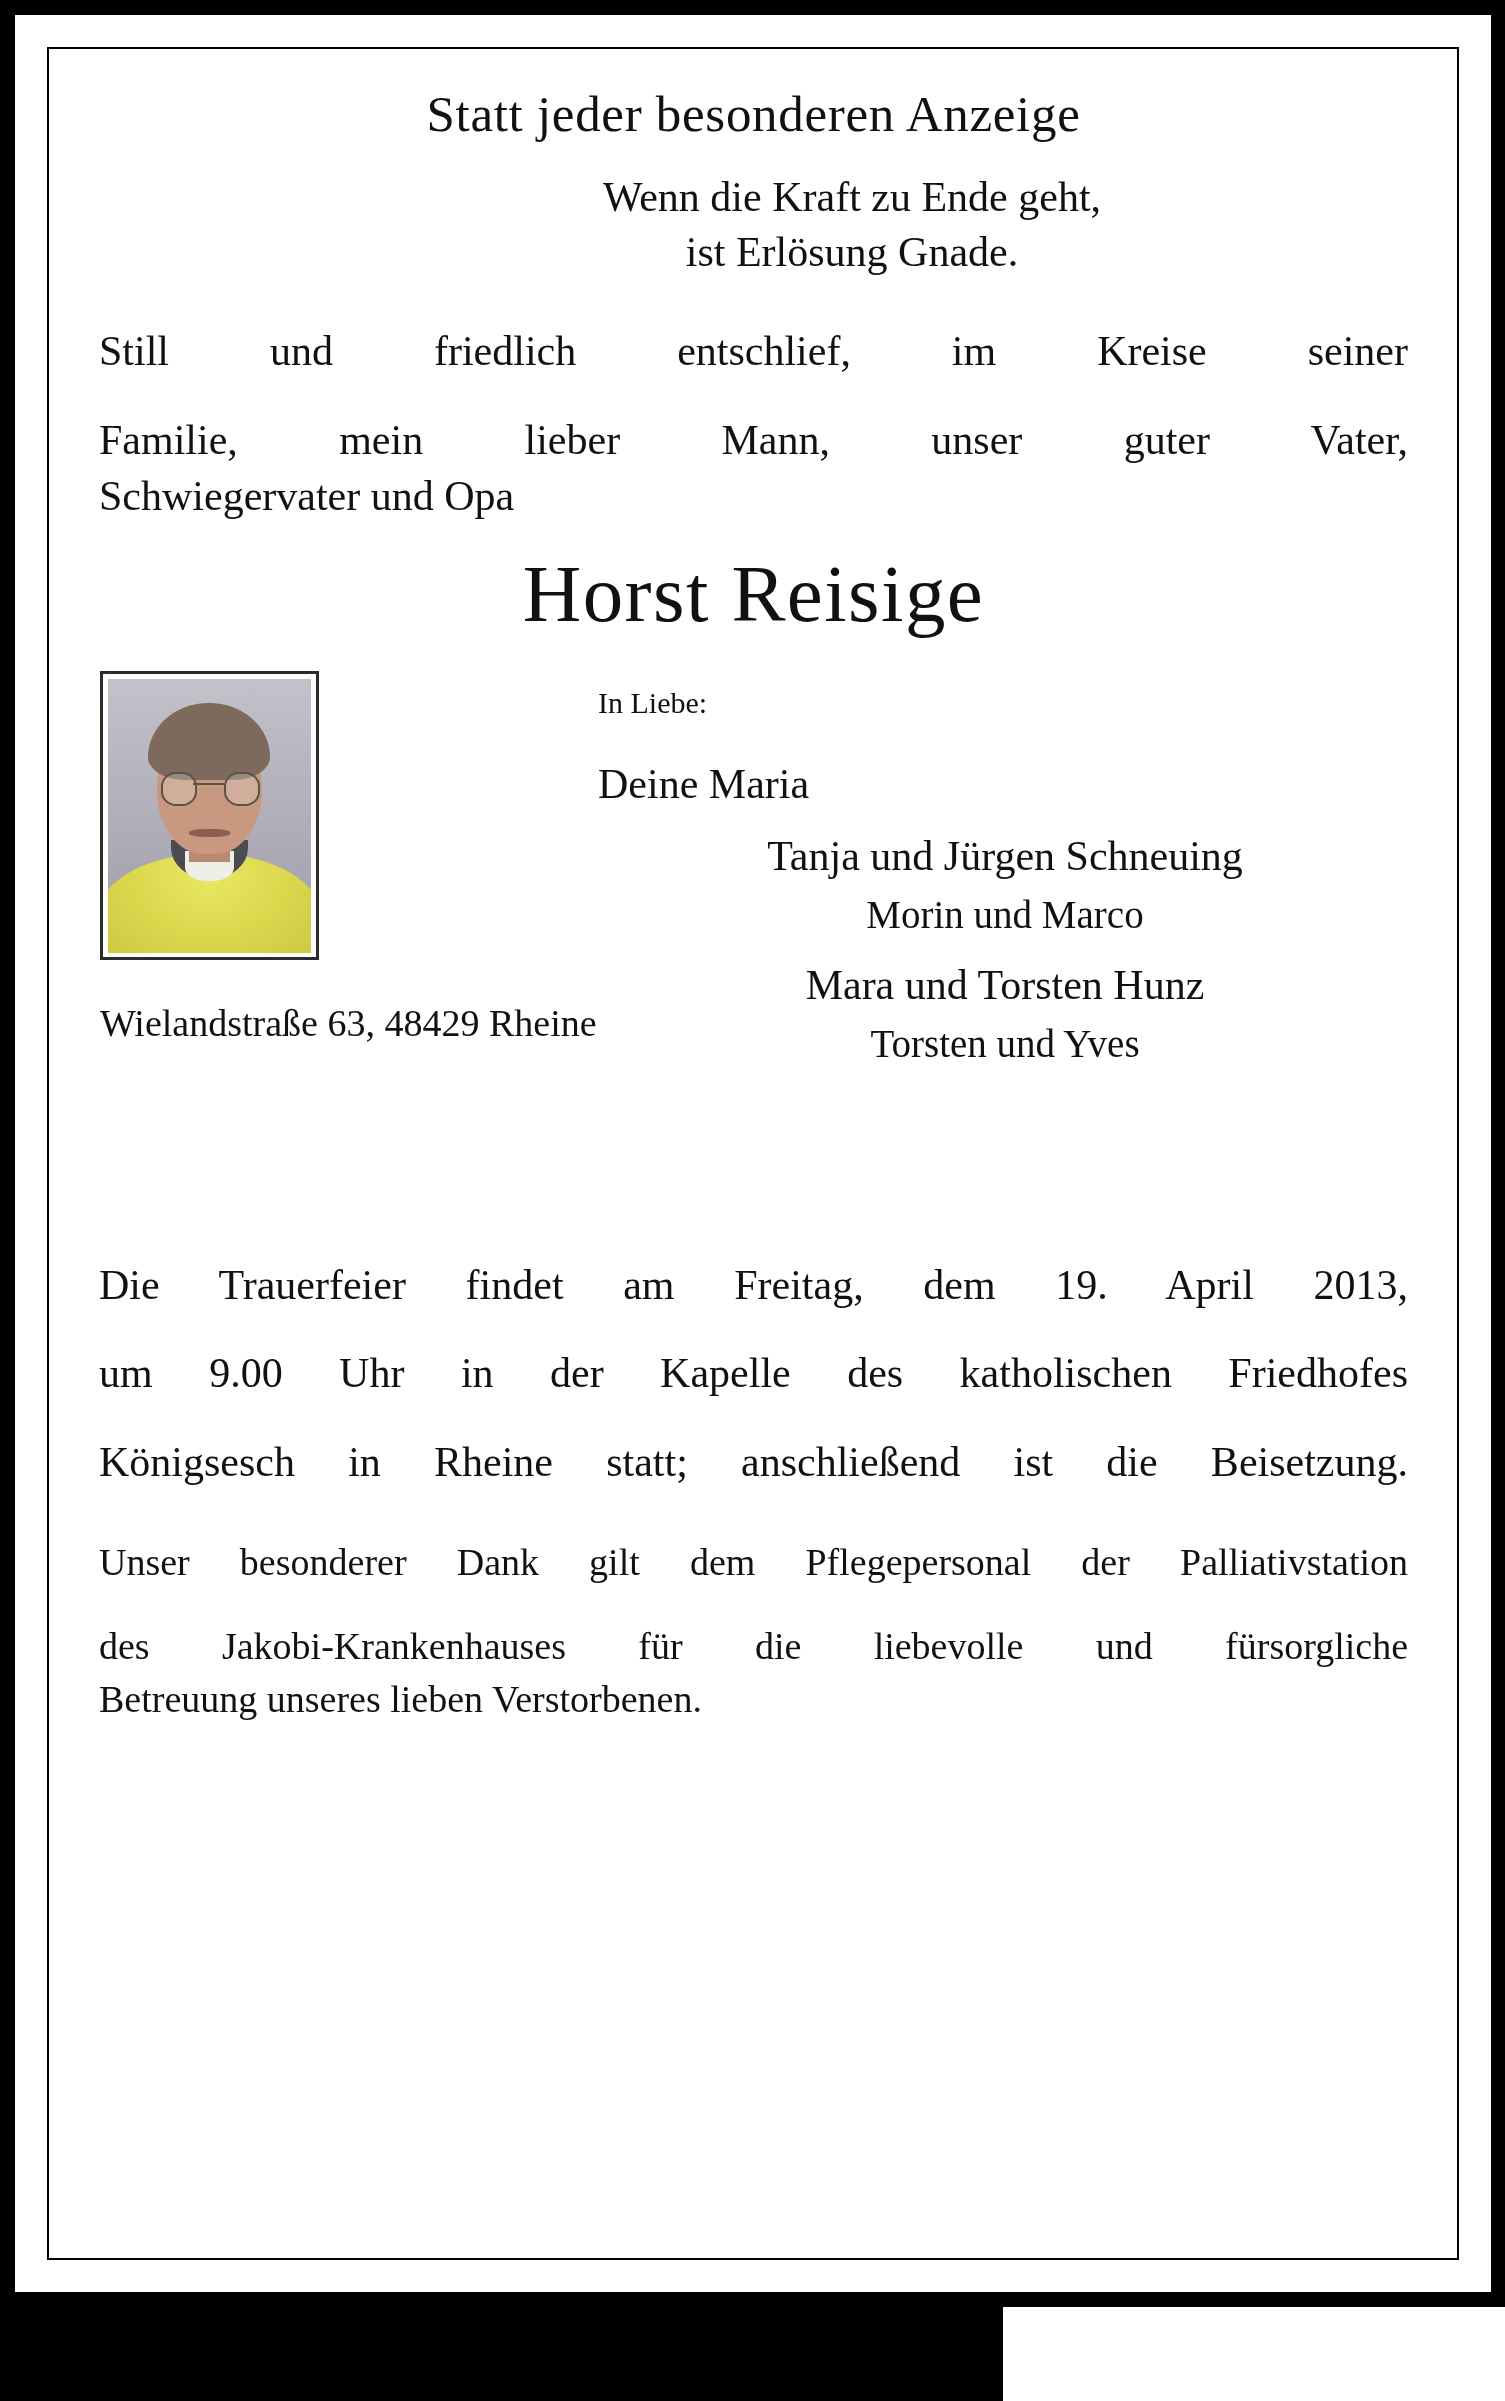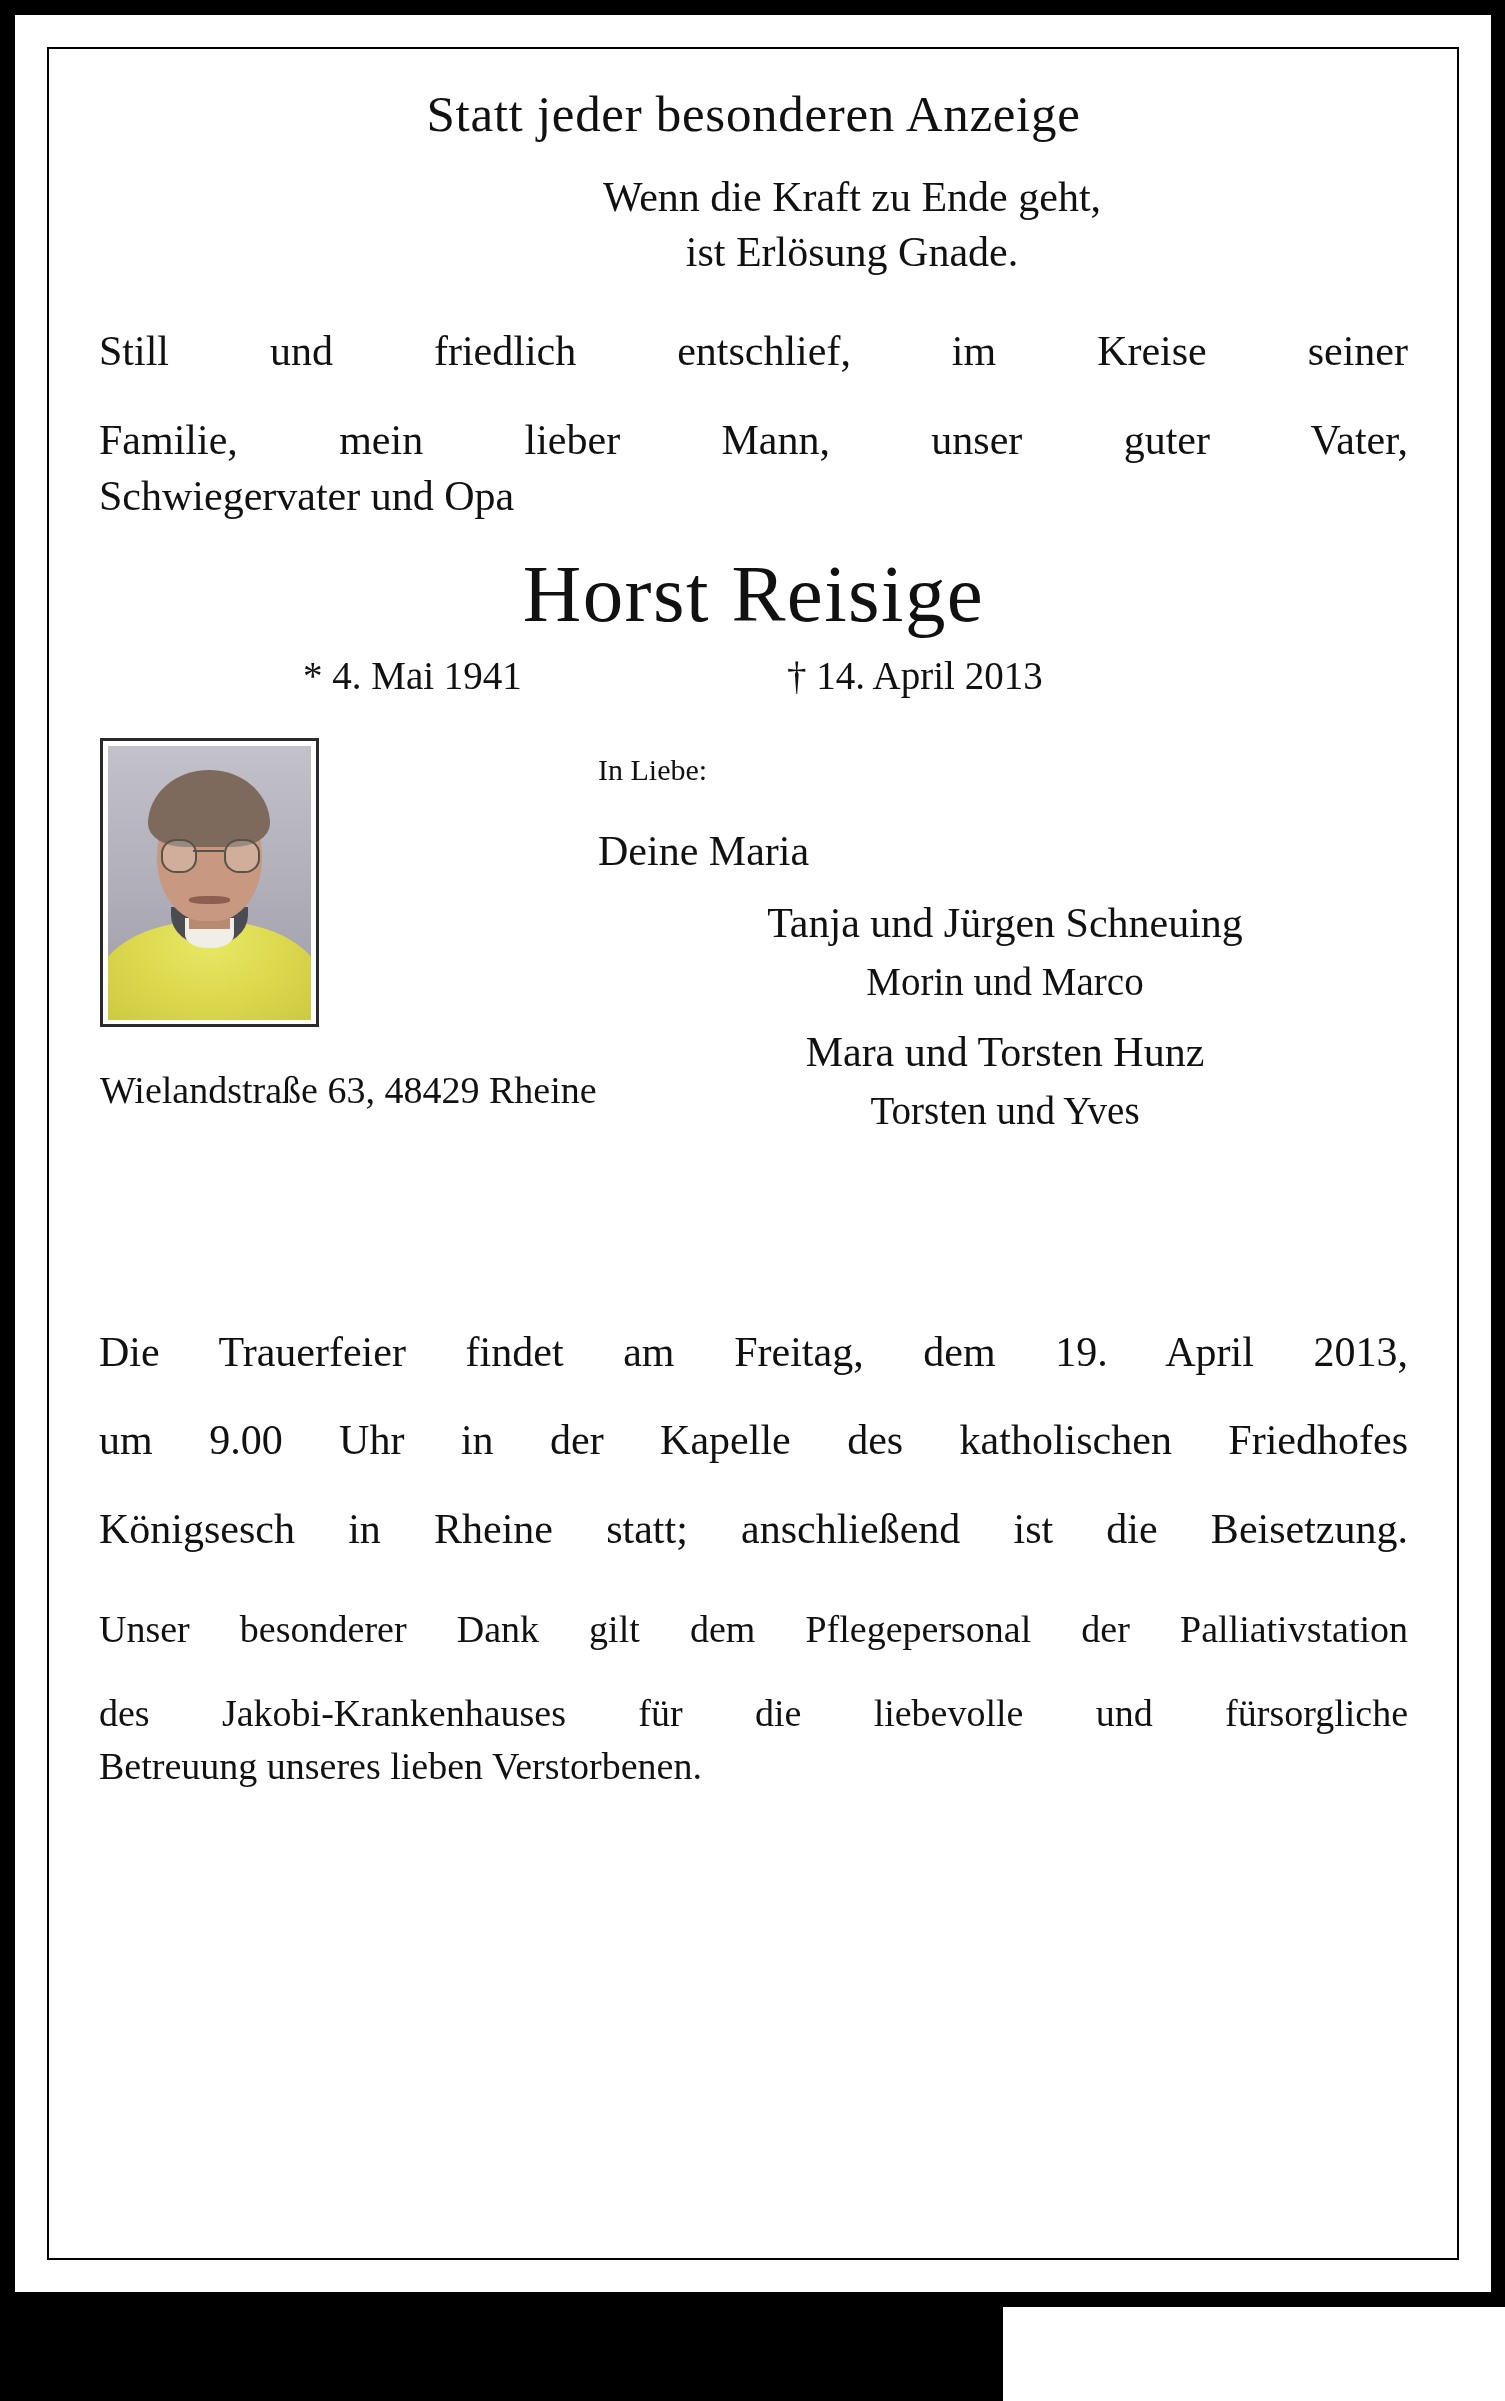--- a/index.html
+++ b/index.html
@@ -310,24 +310,20 @@
     </div>
 
     <div class="intro">
       <div class="jt">Still und friedlich entschlief, im Kreise seiner</div>
       <div class="jt">Familie, mein lieber Mann, unser guter Vater,</div>
       <div class="lastline">Schwiegervater und Opa</div>
     </div>
 
     <div class="name">Horst Reisige</div>
 
-    <div class="dates">
-      <span class="born">* 4. Mai 1941</span>
-      <span class="died">† 14. April 2013</span>
-    </div>
 
     <div class="mid">
 
       <div class="portrait-frame">
         <div class="portrait">
           <div class="p-bg"></div>
           <div class="p-sweater"></div>
           <div class="p-collar"></div>
           <div class="p-shirt"></div>
           <div class="p-neck"></div>

